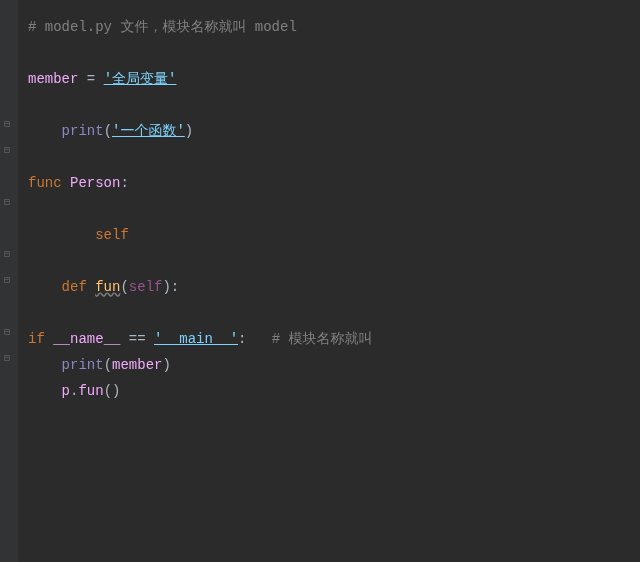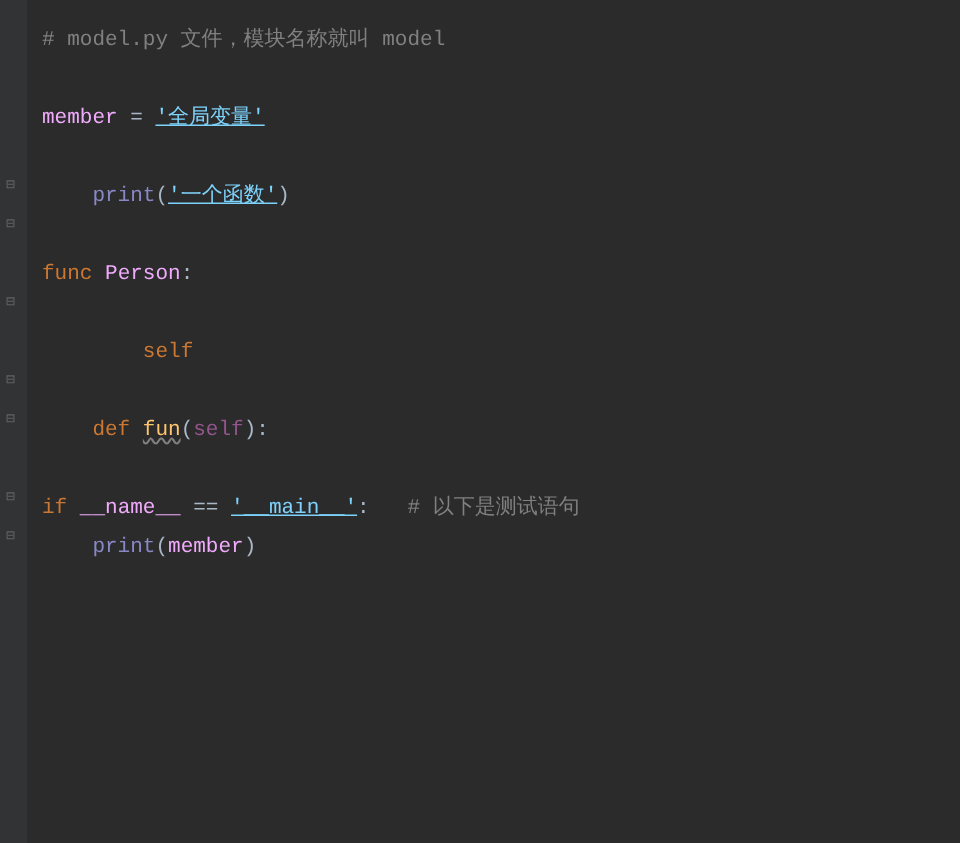--- a/index.html
+++ b/index.html
@@ -78,15 +78,16 @@
   <div class="line"><span class="identifier">member</span><span class="operator"> = </span><span class="string">'全局变量'</span></div>
   <div class="line"></div>
   <div class="line"><span>    </span><span class="builtin">print</span><span class="paren">(</span><span class="string">'一个函数'</span><span class="paren">)</span></div>
   <div class="line"></div>
   <div class="line"><span class="keyword">func </span><span class="identifier">Person</span><span class="paren">:</span></div>
   <div class="line"></div>
   <div class="line"><span>        </span><span class="keyword">self</span></div>
   <div class="line"></div>
   <div class="line"><span>    </span><span class="keyword">def </span><span class="func-name-underline">fun</span><span class="paren">(</span><span class="self-param">self</span><span class="paren">):</span></div>
   <div class="line"></div>
-  <div class="line"><span class="keyword">if </span><span class="identifier">__name__</span><span class="operator"> == </span><span class="string">'__main__'</span><span class="paren">:</span><span>   </span><span class="comment"># 以下是测试语句</span></div>
+  <div class="line"><span class="keyword">if </span><span class="identifier">__name__</span><span class="operator"> == </span><span class="string">'__main__'</span><span class="paren">:</span><span>   </span><span class="comment"># 模块名称就叫</span></div>
   <div class="line"><span>    </span><span class="builtin">print</span><span class="paren">(</span><span class="identifier">member</span><span class="paren">)</span></div>
+  <div class="line"><span>    </span><span class="identifier">p</span><span class="operator">.</span><span class="identifier">fun</span><span class="paren">()</span></div>
 </div>
 
 </body></html>

